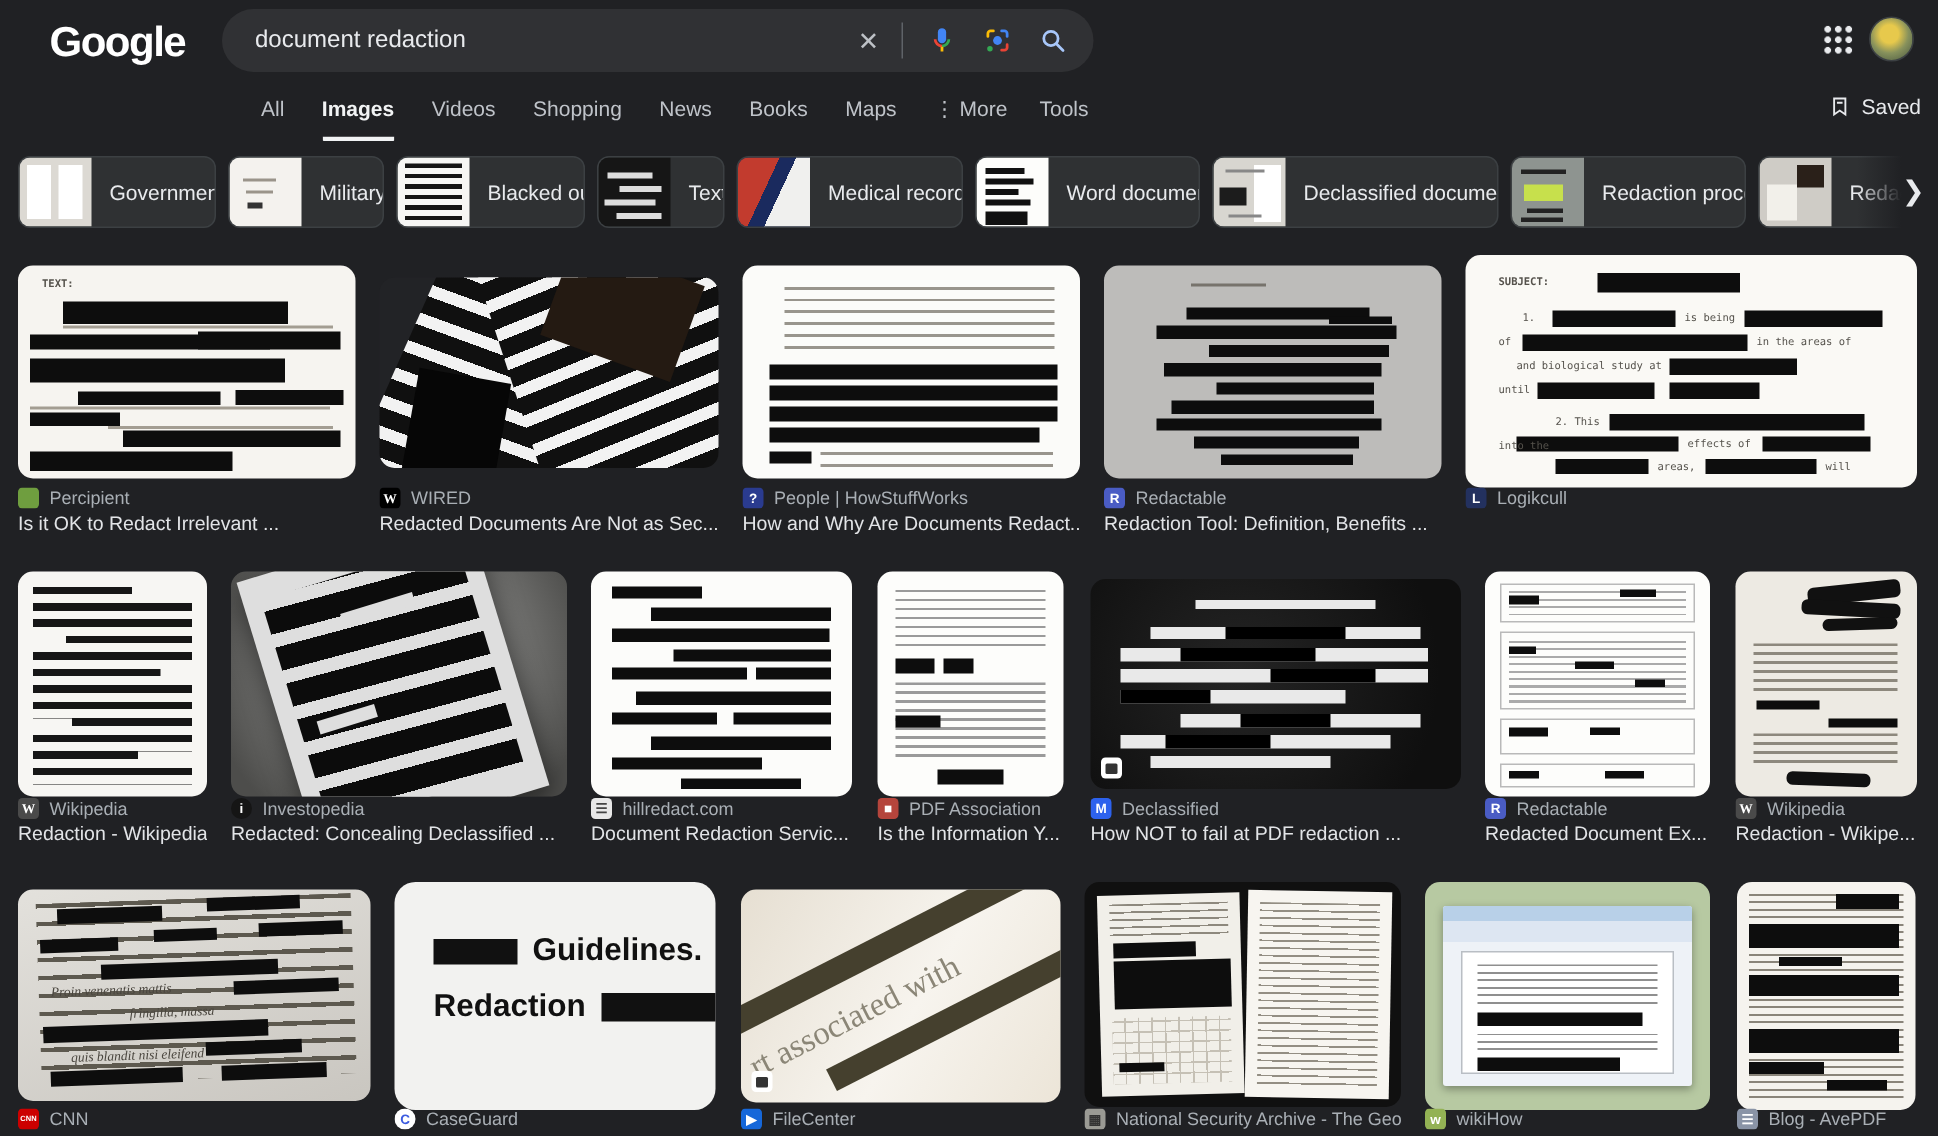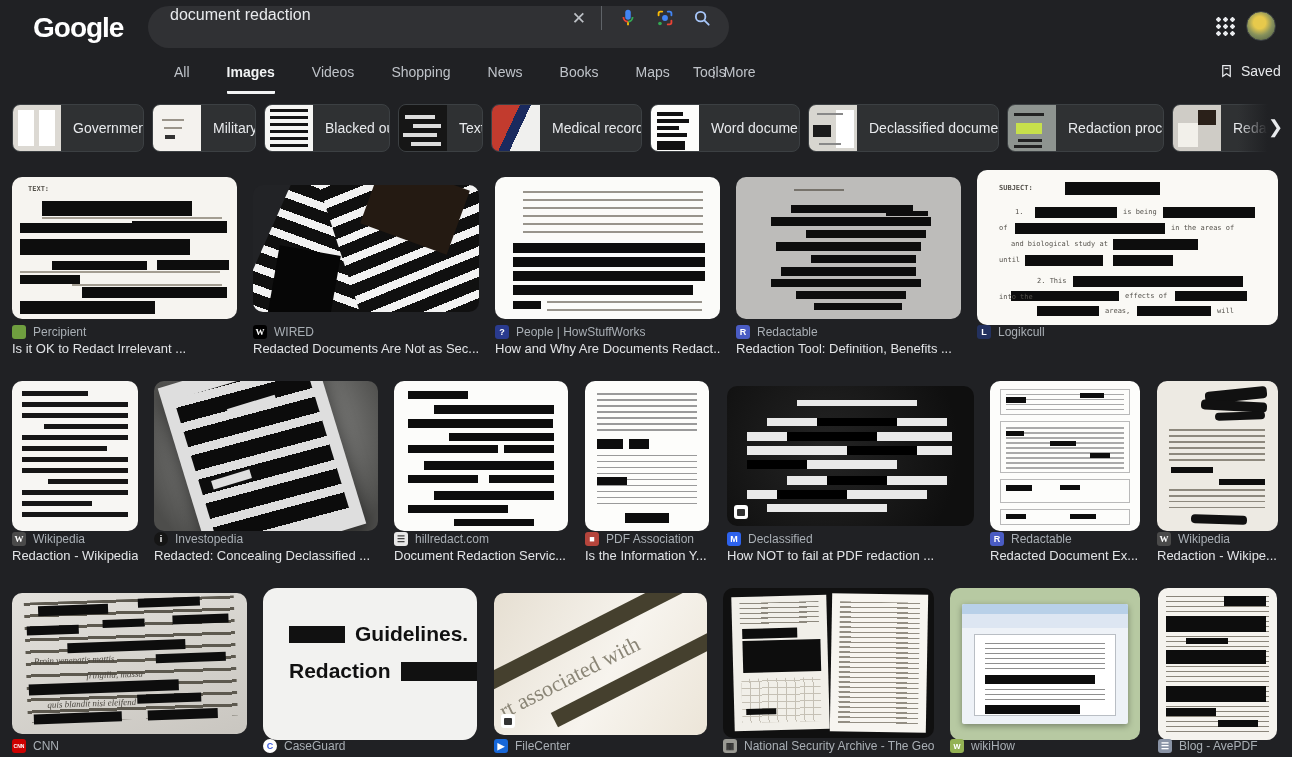--- a/index.html
+++ b/index.html
@@ -2,31 +2,31 @@
 <html><head>
 <meta charset="utf-8">
 <style>
   html,body{margin:0;padding:0;background:#202124;}
   *{box-sizing:border-box;}
   #stage{position:relative;width:1292px;height:757px;background:#202124;overflow:hidden;
          font-family:"Liberation Sans",sans-serif;color:#e8eaed;}
   
   .logo{position:absolute;left:33px;top:12px;font-size:28px;font-weight:700;color:#fff;letter-spacing:-1px;cursor:pointer;}
   .pill{position:absolute;left:148px;top:6px;width:581px;height:42px;background:#303134;border-radius:22px;
-        display:flex;align-items:flex-start;padding:0 16px 0 22px;}
+        display:flex;align-items:center;padding:0 16px 0 22px;}
   .query{flex:1;font-size:16px;color:#e8eaed;white-space:nowrap;overflow:hidden;}
   .pill-icons{display:flex;align-items:center;gap:15px;}
   .clear-x{font-size:17px;color:#bdc1c6;cursor:pointer;line-height:1;}
   .vdiv{width:1px;height:24px;background:#5f6368;}
   .appsgrid{position:absolute;left:1215px;top:16px;width:20px;height:20px;cursor:pointer;
     background-image:radial-gradient(#e8eaed 2px,transparent 2.4px);background-size:7px 7px;background-position:0 0;}
   .avatar{position:absolute;left:1246px;top:11px;width:30px;height:30px;border-radius:50%;cursor:pointer;
     background:radial-gradient(circle at 45% 38%,#e7c94c 0 26%,#87915c 55%,#45543f 100%);border:1px solid #3c4043;}
   
-  .tabs{position:absolute;left:174px;top:64px;display:flex;gap:37px;font-size:14px;color:#bfc3c9;}
+  .tabs{position:absolute;left:174px;top:64px;display:flex;gap:25px;font-size:14px;color:#bfc3c9;}
   .tab{padding-bottom:11px;cursor:pointer;white-space:nowrap;}
   .tab.active{color:#f1f3f4;font-weight:bold;border-bottom:3px solid #f1f3f4;border-radius:1px;}
   .tab .dots{font-size:14px;margin-right:3px;}
   .tools{position:absolute;left:693px;top:64px;font-size:14px;color:#bfc3c9;cursor:pointer;}
   .saved{position:absolute;left:1219px;top:63px;display:flex;align-items:center;gap:7px;font-size:14px;color:#e8eaed;cursor:pointer;}
   
   .chip{position:absolute;top:104px;height:48px;background:#2f3133;border:1px solid #3c4043;border-radius:8px;
         display:flex;align-items:center;overflow:hidden;cursor:pointer;}
   .chip-thumb{width:48px;height:46px;flex:none;}
   .chip-label{padding:0 16px 0 12px;font-size:14px;color:#e8eaed;white-space:nowrap;}

